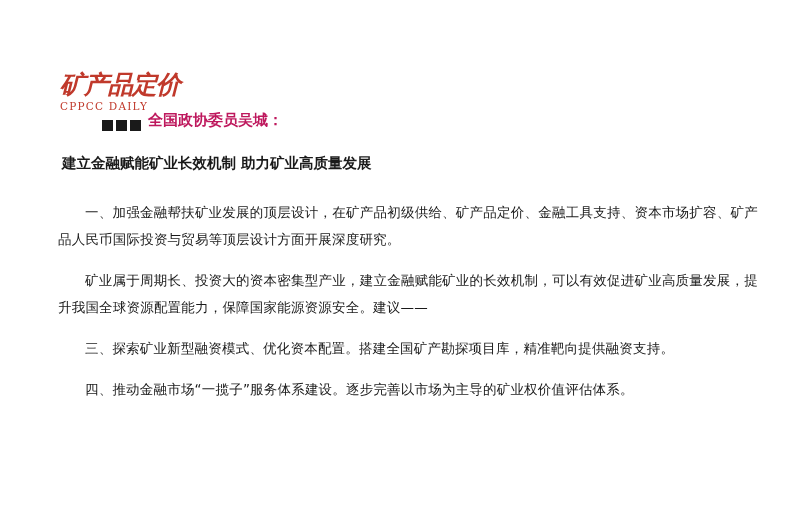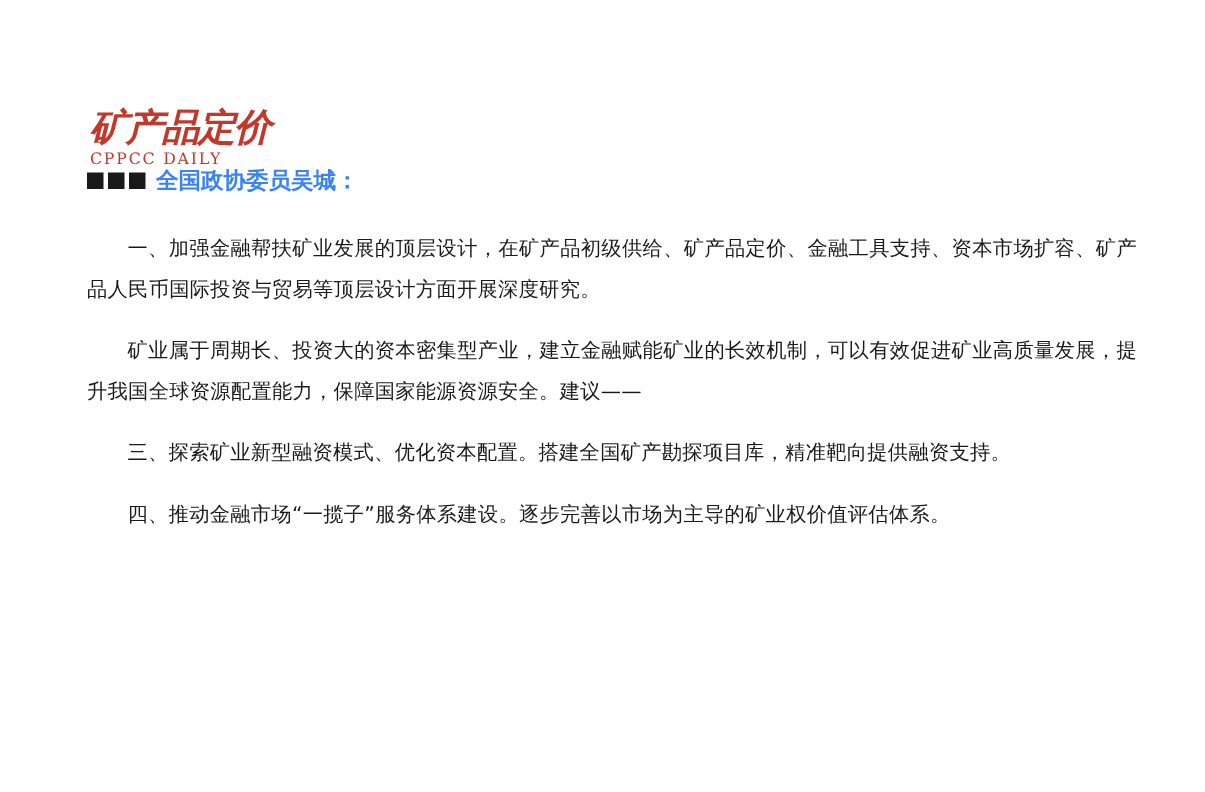--- a/index.html
+++ b/index.html
@@ -46,26 +46,27 @@
     white-space: nowrap;
   }
   .content {
     position: absolute;
     left: 58px;
     top: 110px;
     width: 700px;
   }
   .byline {
     display: flex;
-    align-items: center;
+    align-items: flex-end;
     font-size: 15px;
     font-weight: bold;
-    color: #3b82f6;
+    color: #be185d;
     margin-bottom: 22px;
     line-height: 1.4;
+    margin-left: 44px;
   }
   .squares {
     display: inline-flex;
     gap: 3px;
     margin-right: 7px;
     align-items: center;
   }
   .sq {
     width: 11px;
     height: 11px;
@@ -104,20 +105,21 @@
 
     <div class="byline">
       <span class="squares">
         <span class="sq"></span>
           <span class="sq"></span>
           <span class="sq"></span>
       </span>
       <span>全国政协委员吴城：</span>
     </div>
 
+    <div class="headline">建立金融赋能矿业长效机制 助力矿业高质量发展</div>
 
     <p class="para">一、加强金融帮扶矿业发展的顶层设计，在矿产品初级供给、矿产品定价、金融工具支持、资本市场扩容、矿产品人民币国际投资与贸易等顶层设计方面开展深度研究。</p>
     <p class="para">矿业属于周期长、投资大的资本密集型产业，建立金融赋能矿业的长效机制，可以有效促进矿业高质量发展，提升我国全球资源配置能力，保障国家能源资源安全。建议——</p>
     <p class="para">三、探索矿业新型融资模式、优化资本配置。搭建全国矿产勘探项目库，精准靶向提供融资支持。</p>
     <p class="para">四、推动金融市场“一揽子”服务体系建设。逐步完善以市场为主导的矿业权价值评估体系。</p>
 
   </div>
 </div>
 
 </body></html>

